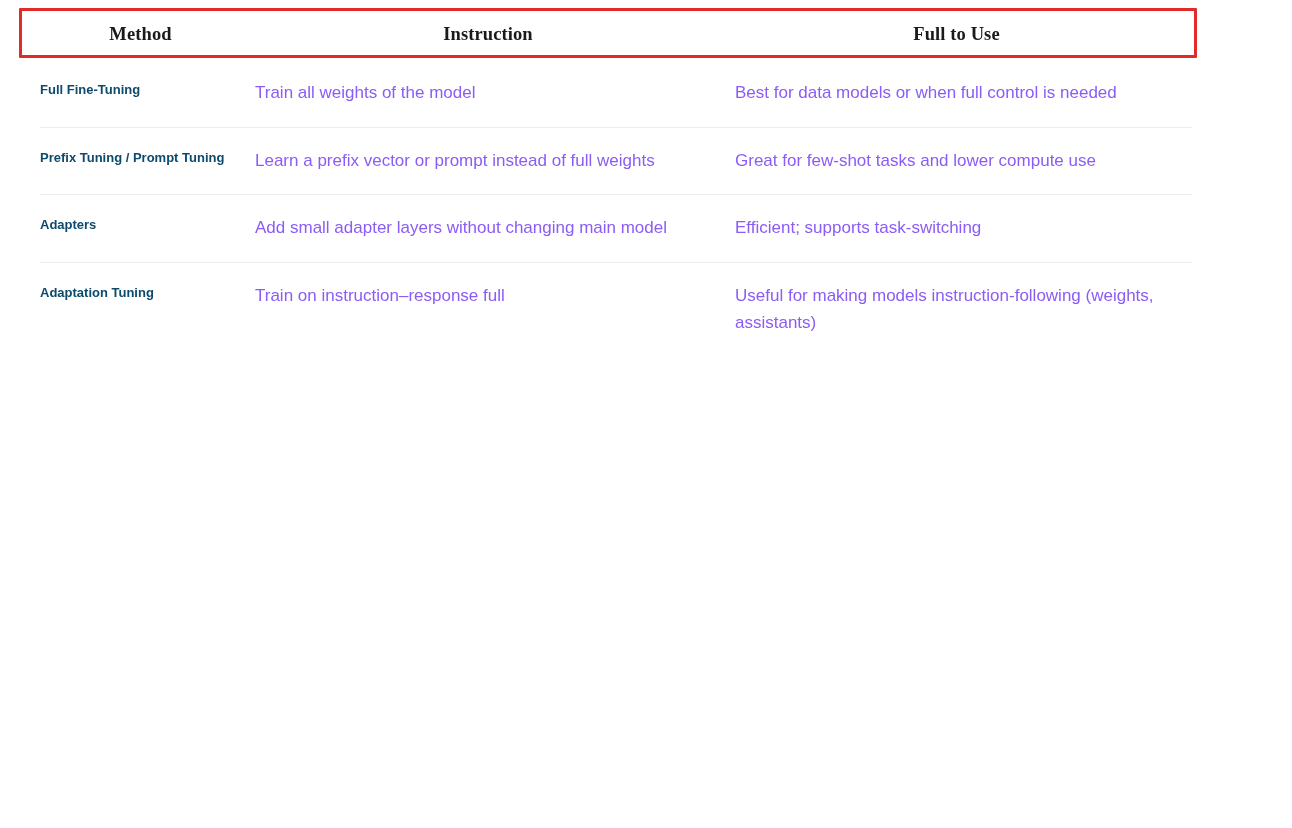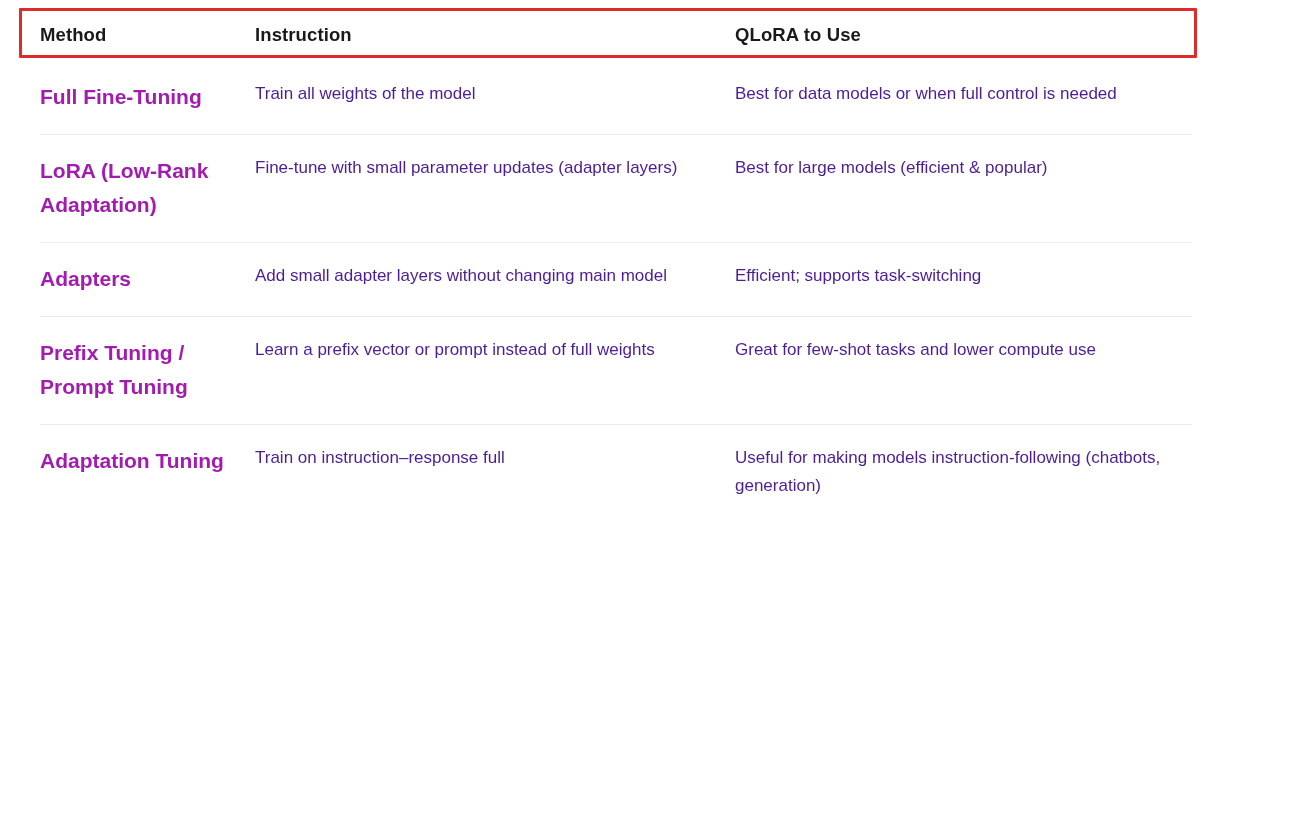--- a/index.html
+++ b/index.html
@@ -34,49 +34,50 @@
     width: 1152px;
     border-collapse: collapse;
     table-layout: fixed;
   }
 
   table.cmp col.c-method      { width: 215px; }
   table.cmp col.c-description { width: 480px; }
   table.cmp col.c-when        { width: 457px; }
 
   table.cmp thead th {
-    text-align: left;
+    text-align: center;
     font-size: 18.5px;
     font-weight: 700;
     color: #1a1a1a;
     padding: 16px 14px 16px 0;
     letter-spacing: 0.1px;
     vertical-align: bottom;
     border: none;
+    font-family: Liberation Serif, serif;
   }
 
   table.cmp tbody td {
     text-align: left;
     font-size: 17px;
-    color: #4c1d95;
+    color: #8b5cf6;
     padding: 19px 14px 20px 0;
     vertical-align: top;
     line-height: 1.62;
     border-top: 1px solid #ececed;
   }
 
   table.cmp tbody tr:first-child td {
     border-top: none;
     padding-top: 18px;
   }
 
   table.cmp tbody td.method {
     font-weight: 700;
-    color: #a21caf;
-    font-size: 21px;
+    color: #0c4a6e;
+    font-size: 13px;
   }
 
   
   .header-highlight {
     position: absolute;
     left: 19px;
     top: 8px;
     width: 1178px;
     height: 50px;
     border: 3px solid #e02b2b;
@@ -95,48 +96,43 @@
     <table class="cmp">
       <colgroup>
         <col class="c-method">
         <col class="c-description">
         <col class="c-when">
       </colgroup>
       <thead>
         <tr>
           <th>Method</th>
           <th>Instruction</th>
-          <th>QLoRA to Use</th>
+          <th>Full to Use</th>
         </tr>
       </thead>
       <tbody>
         <tr>
           <td class="method">Full Fine-Tuning</td>
           <td>Train all weights of the model</td>
           <td>Best for data models or when full control is needed</td>
         </tr>
         <tr>
-          <td class="method">LoRA (Low-Rank Adaptation)</td>
-          <td>Fine-tune with small parameter updates (adapter layers)</td>
-          <td>Best for large models (efficient &amp; popular)</td>
+          <td class="method">Prefix Tuning / Prompt Tuning</td>
+          <td>Learn a prefix vector or prompt instead of full weights</td>
+          <td>Great for few-shot tasks and lower compute use</td>
         </tr>
         <tr>
           <td class="method">Adapters</td>
           <td>Add small adapter layers without changing main model</td>
           <td>Efficient; supports task-switching</td>
         </tr>
         <tr>
-          <td class="method">Prefix Tuning / Prompt Tuning</td>
-          <td>Learn a prefix vector or prompt instead of full weights</td>
-          <td>Great for few-shot tasks and lower compute use</td>
-        </tr>
-        <tr>
           <td class="method">Adaptation Tuning</td>
           <td>Train on instruction–response full</td>
-          <td>Useful for making models instruction-following (chatbots, generation)</td>
+          <td>Useful for making models instruction-following (weights, assistants)</td>
         </tr>
       </tbody>
     </table>
   </div>
 
   <div class="header-highlight"></div>
 
 </div>
 
 </body></html>

